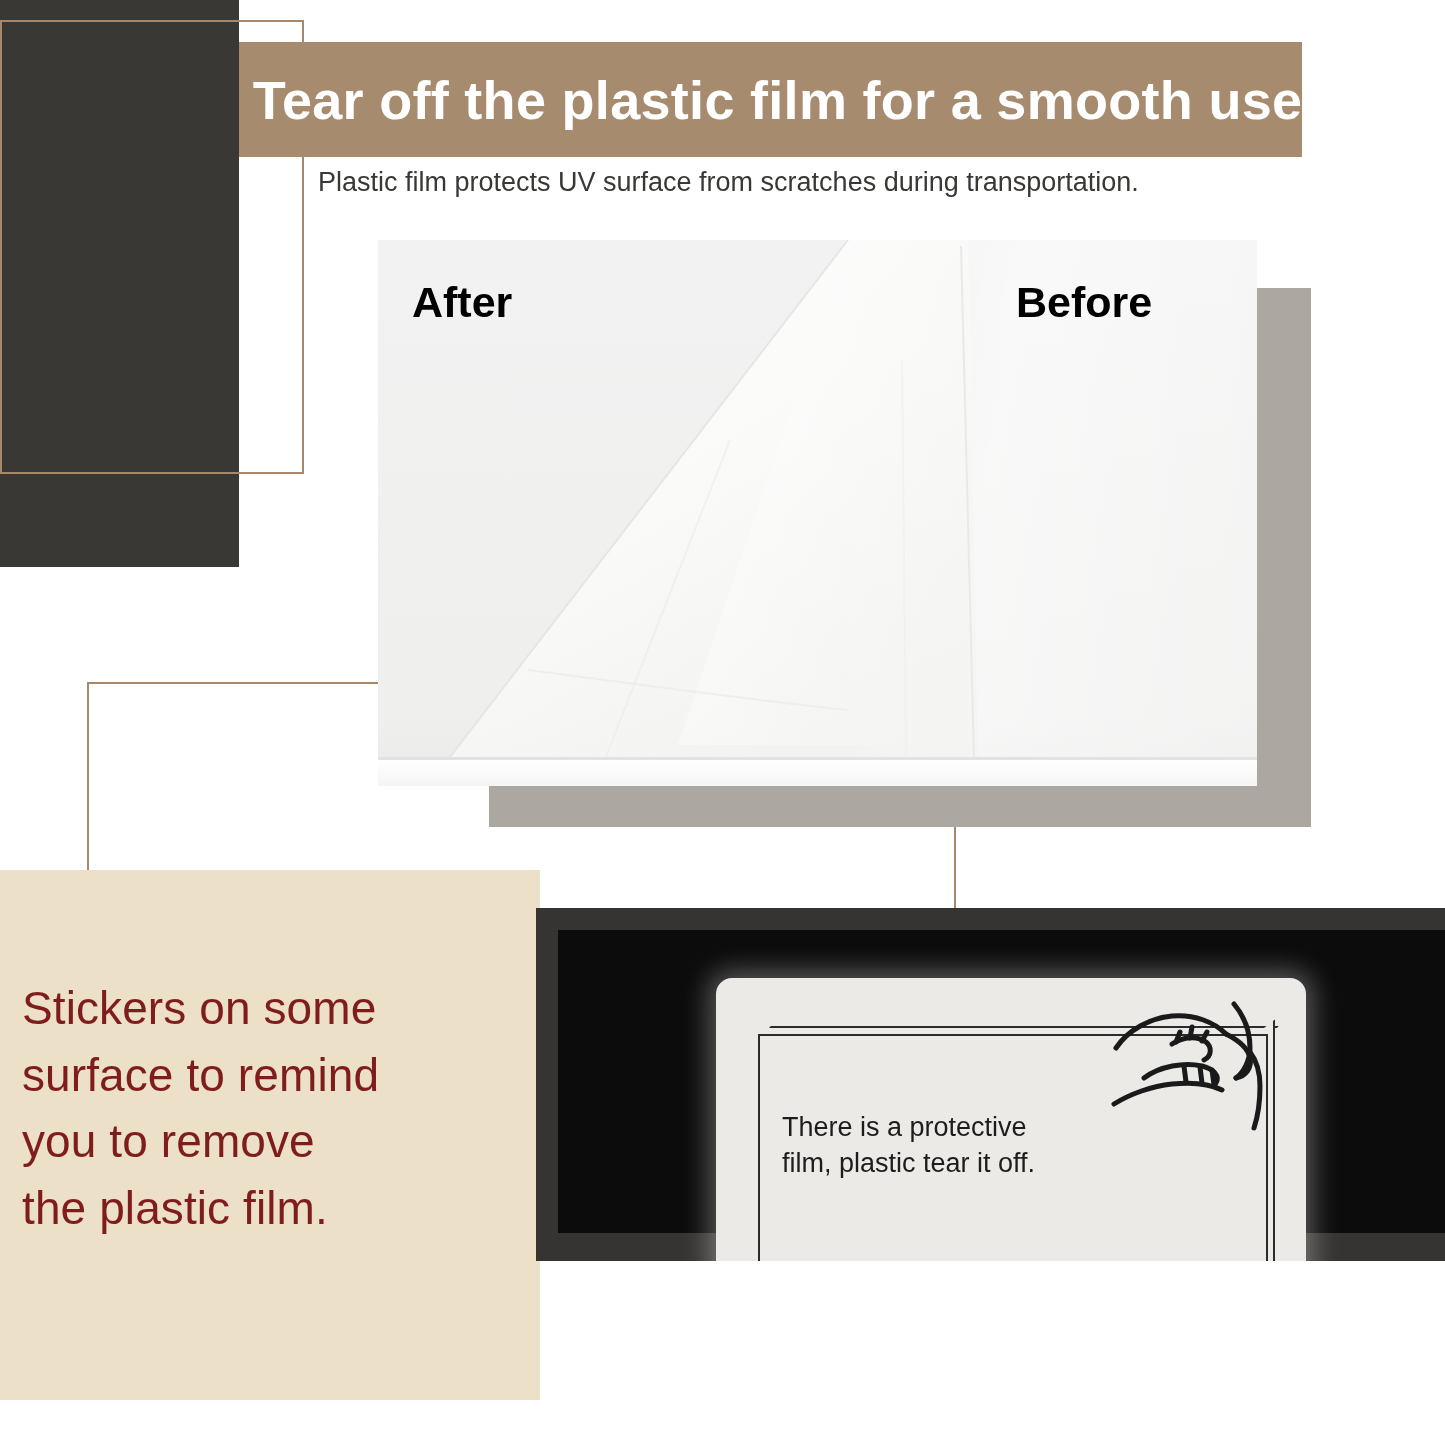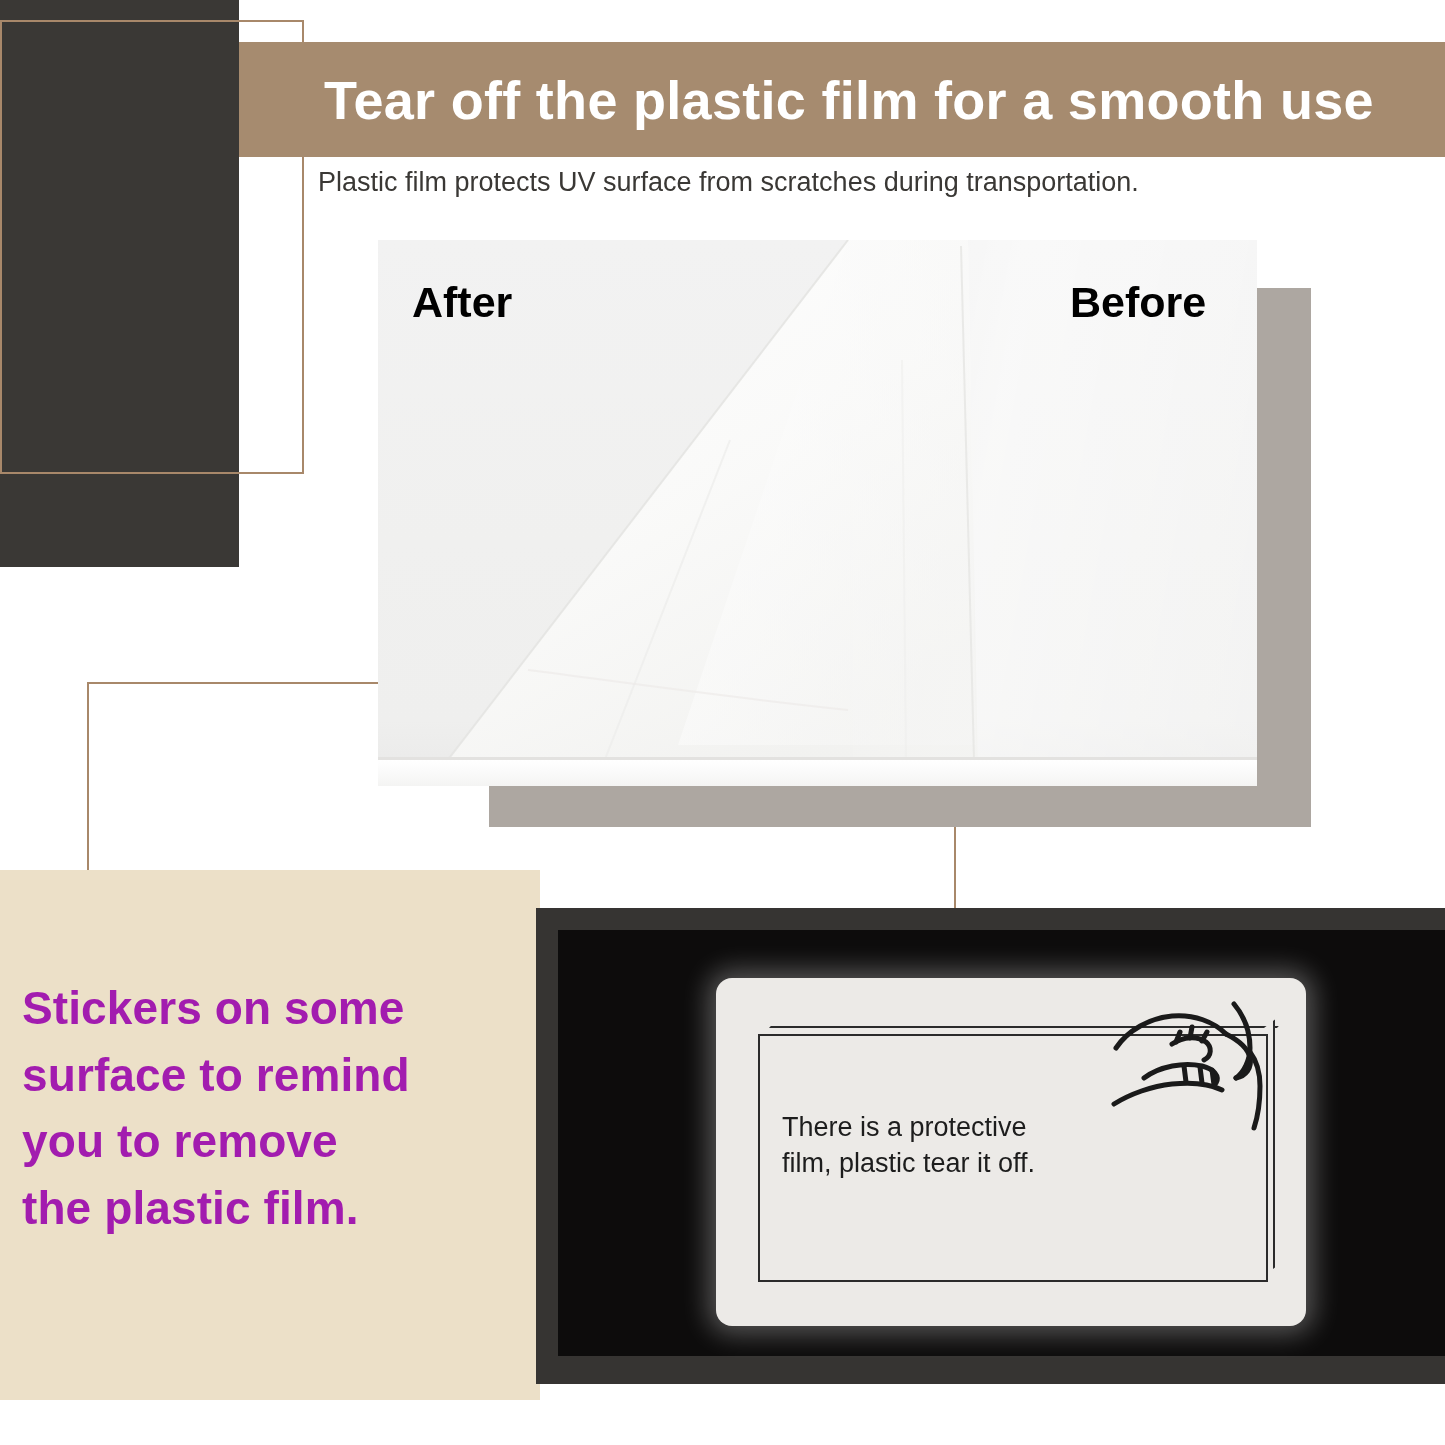--- a/index.html
+++ b/index.html
@@ -59,21 +59,21 @@
     width: 2px;
     height: 128px;
     background: #a8886a;
   }
 
   
   .header-band {
     position: absolute;
     left: 239px;
     top: 42px;
-    width: 1206px;
+    width: 1063px;
     height: 115px;
     background: #a68b6f;
     display: flex;
     align-items: center;
     justify-content: center;
   }
   .header-title {
     color: #ffffff;
     font-size: 54px;
     font-weight: bold;
@@ -152,50 +152,50 @@
 
   .label-after, .label-before {
     position: absolute;
     top: 278px;
     font-size: 43px;
     font-weight: bold;
     color: #000000;
     z-index: 6;
   }
   .label-after  { left: 412px; }
-  .label-before { left: 1070px; text-align: center; }
+  .label-before { left: 1016px; text-align: center; }
 
   
   .beige-panel {
     position: absolute;
     left: 0;
     top: 870px;
     width: 540px;
     height: 530px;
     background: #ece0c8;
   }
   .beige-text {
     position: absolute;
     left: 22px;
     top: 975px;
     width: 500px;
     font-size: 46px;
-    font-weight: bold;
-    color: #a21caf;
+    font-weight: normal;
+    color: #7f1d1d;
     line-height: 1.45;
     letter-spacing: 0.1px;
   }
 
   
   .dark-photo {
     position: absolute;
     left: 536px;
     top: 908px;
     width: 909px;
-    height: 476px;
+    height: 353px;
     background: #363432;
     overflow: hidden;
   }
   .dark-photo-inner {
     position: absolute;
     left: 22px;
     top: 22px;
     right: 0px;
     bottom: 28px;
     background: #0d0c0c;

